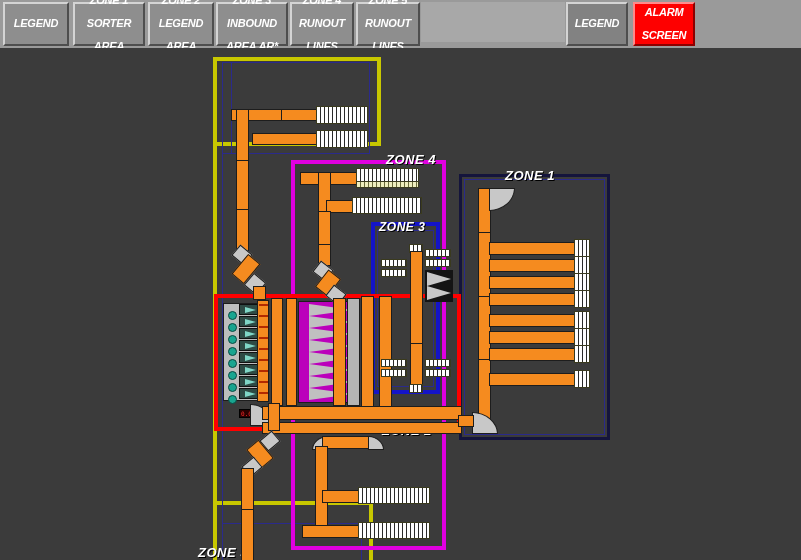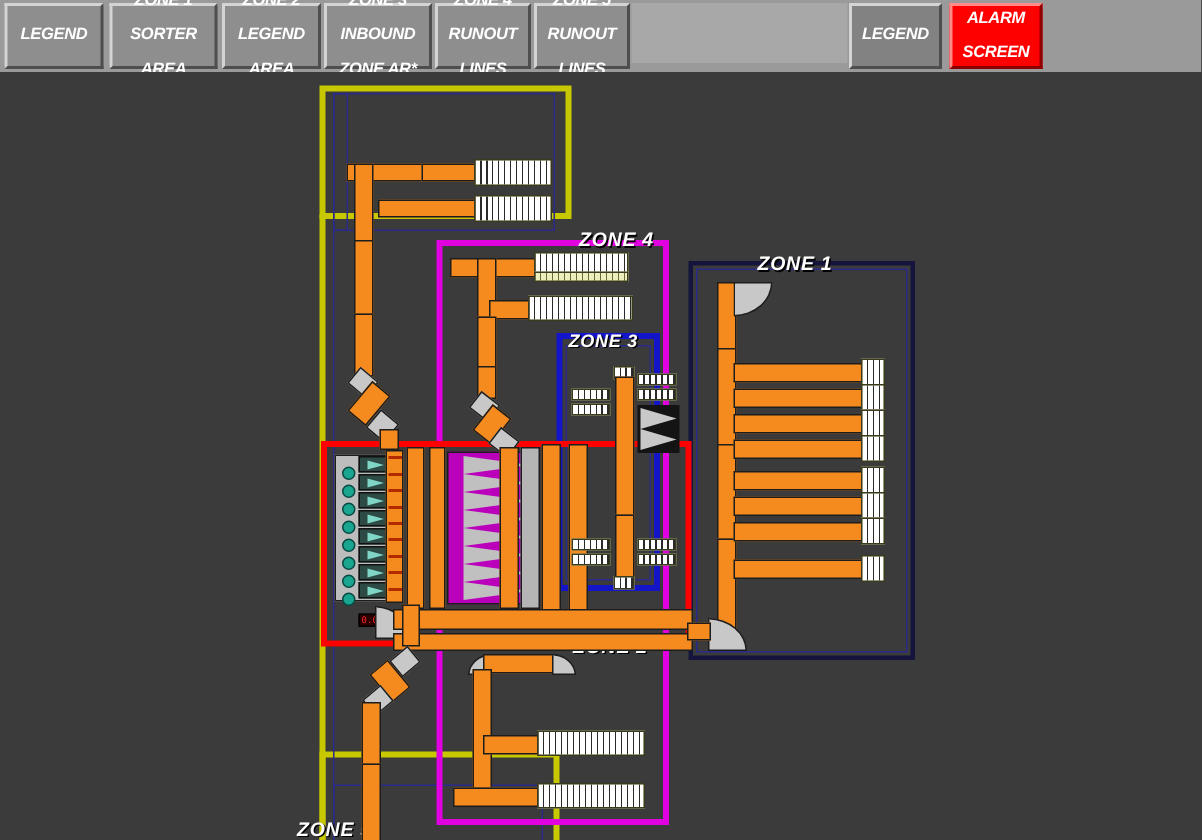--- a/index.html
+++ b/index.html
@@ -119,21 +119,21 @@
         <span>ZONE 2</span><br>
         <span>LEGEND</span><br>
         <span>AREA</span>
       </span>
     </div>
 
     <div class="navbtn" id="btn-z3">
       <span>
         <span>ZONE 3</span><br>
         <span>INBOUND</span><br>
-        <span>ZONE AR*</span>
+        <span>AREA AR*</span>
       </span>
     </div>
 
     <div class="navbtn" id="btn-z4">
       <span>
         <span>ZONE 4</span><br>
         <span>RUNOUT</span><br>
         <span>LINES</span>
       </span>
     </div>

